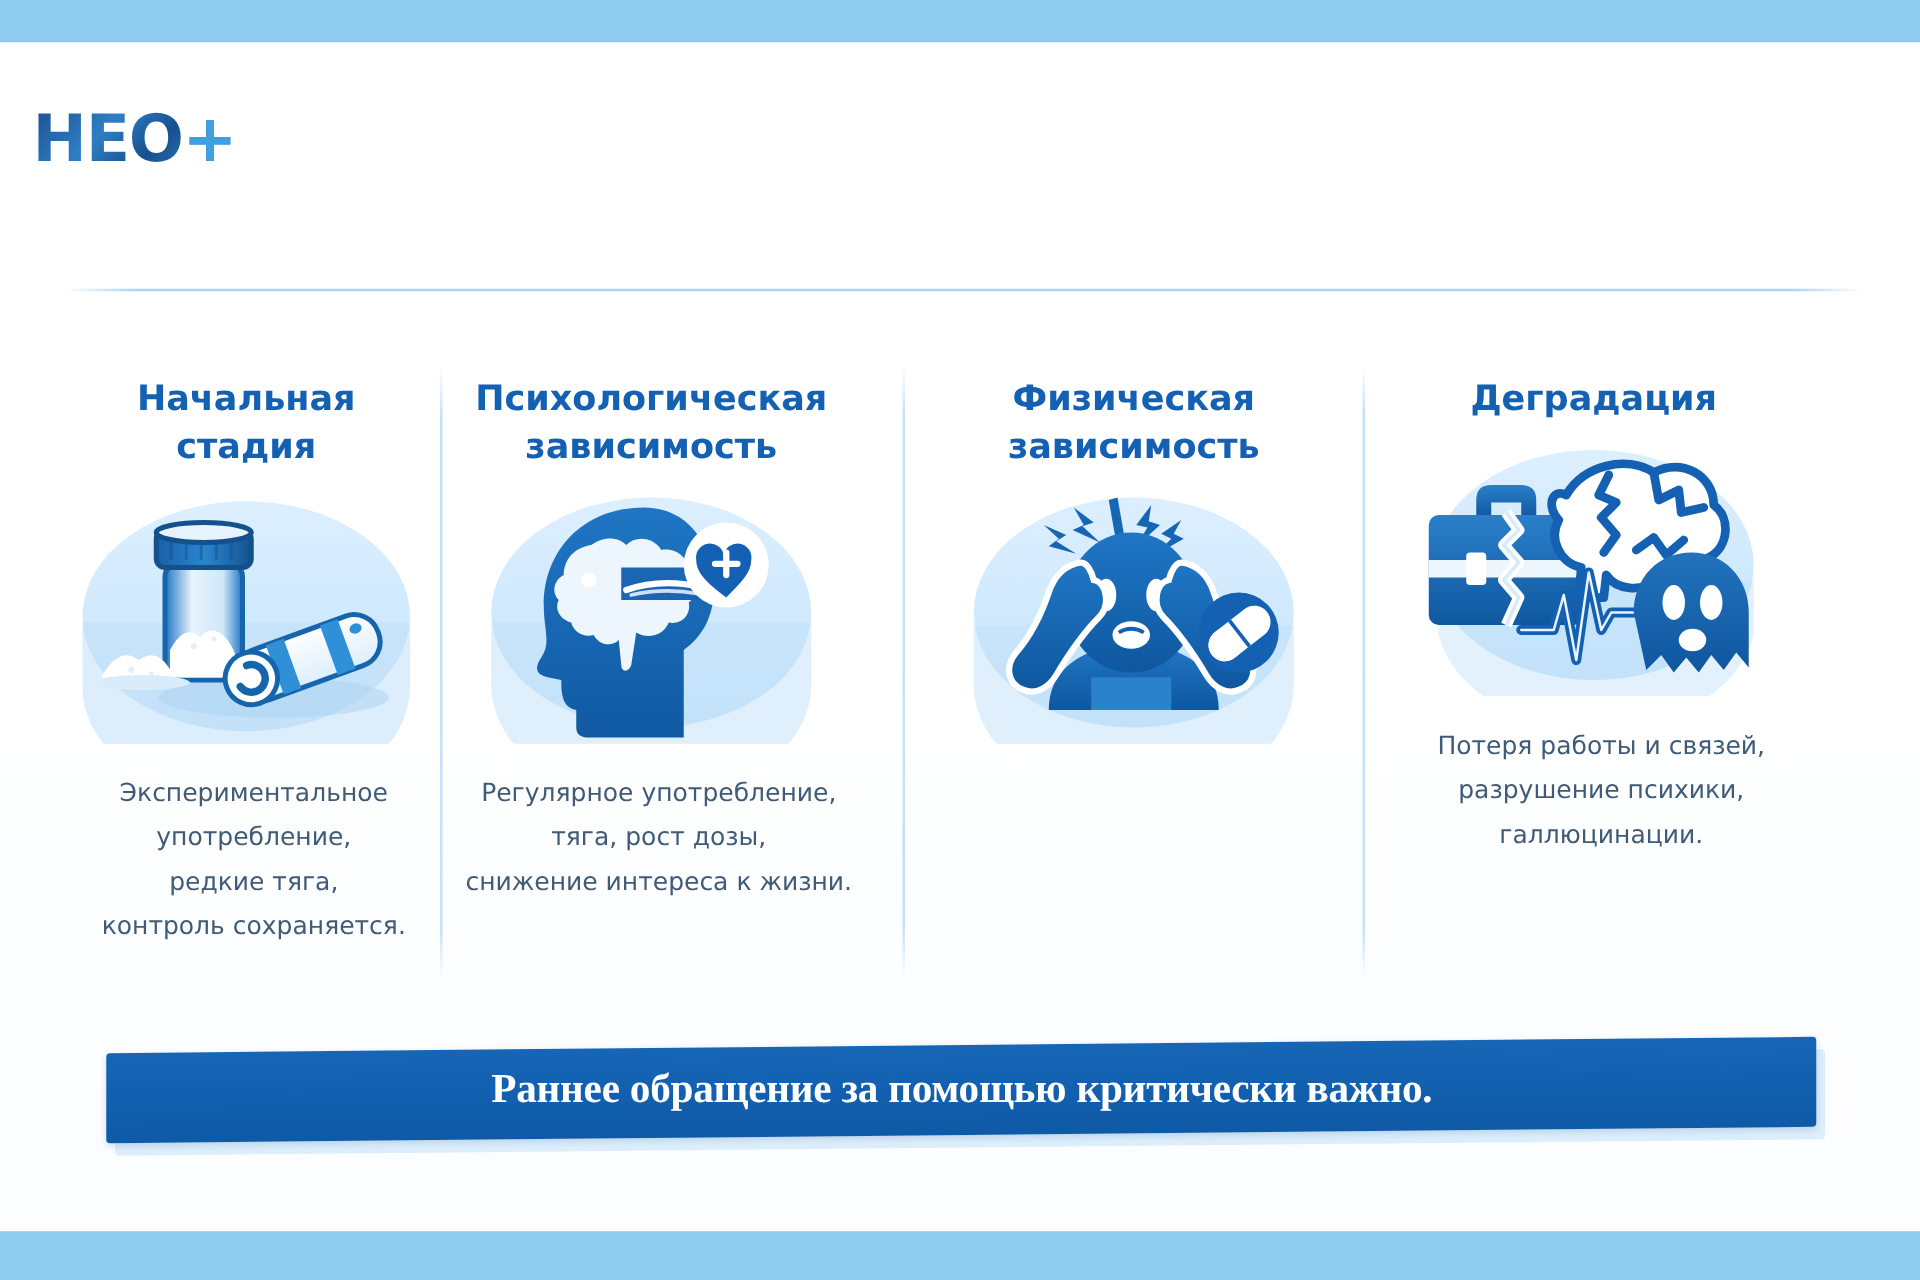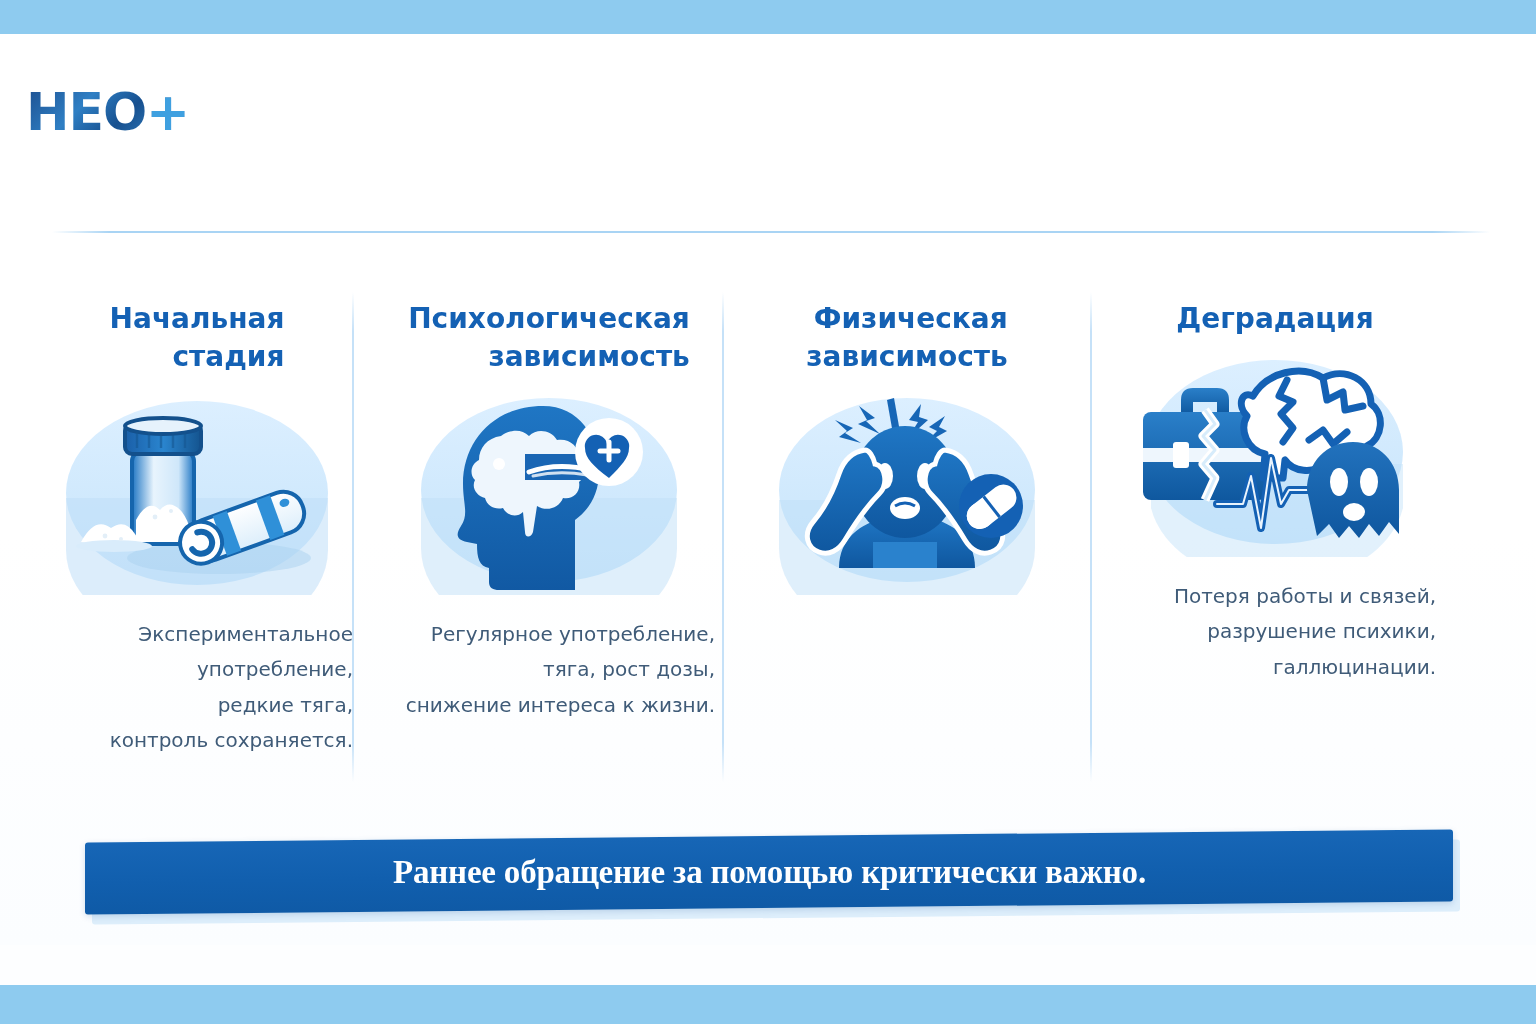--- a/index.html
+++ b/index.html
@@ -44,48 +44,48 @@
     background:linear-gradient(90deg,rgba(173,214,244,0) 0%,#a9d4f4 4%,#a9d4f4 96%,rgba(173,214,244,0) 100%);
     border-radius:2px;
   }
 
   .cols{position:absolute;left:0;top:250px;width:1536px;height:520px;}
   .col{
     position:absolute;top:0;width:330px;height:520px;
     display:flex;flex-direction:column;align-items:center;
   }
   .col-0{left:32px;}
-  .col-1{left:384px;}
+  .col-1{left:356px;}
   .col-2{left:742px;}
   .col-3{left:1110px;}
 
   .vdiv{
     position:absolute;top:8px;width:2px;height:490px;
     background:linear-gradient(180deg,rgba(197,225,248,0) 0%,#c5e1f8 8%,#c5e1f8 92%,rgba(197,225,248,0) 100%);
   }
   .vdiv-0{left:352px;}
   .vdiv-1{left:722px;}
   .vdiv-2{left:1090px;}
 
   .col-head{
-    font-size:28px;font-weight:700;color:#1461b4;text-align:right;
+    font-size:28px;font-weight:700;color:#1461b4;text-align:center;
     line-height:1.35;margin-top:16px;white-space:pre-line;
     font-family:"DejaVu Sans", sans-serif;
   }
 
   .icon-wrap{
     margin-top:14px;width:276px;height:205px;
     display:flex;align-items:center;justify-content:center;
   }
   .icon-wrap svg{display:block;}
 
   .col-body{
     margin-top:22px;width:300px;
     font-size:20px;line-height:1.78;color:#3f5b78;
-    text-align:right;white-space:pre-line;
+    text-align:center;white-space:pre-line;
     font-family:"DejaVu Sans", sans-serif;
   }
   .col-0 .col-body{padding-left:12px;}
   .col-1 .col-body{padding-left:12px;width:320px;}
   .col-2 .col-body{padding-left:12px;}
   .col-3 .col-body{padding-left:12px;width:310px;}
 
   .banner-shadow{
     position:absolute;left:92px;top:812px;width:1368px;height:72px;
     background:#ddeefb;border-radius:3px;

